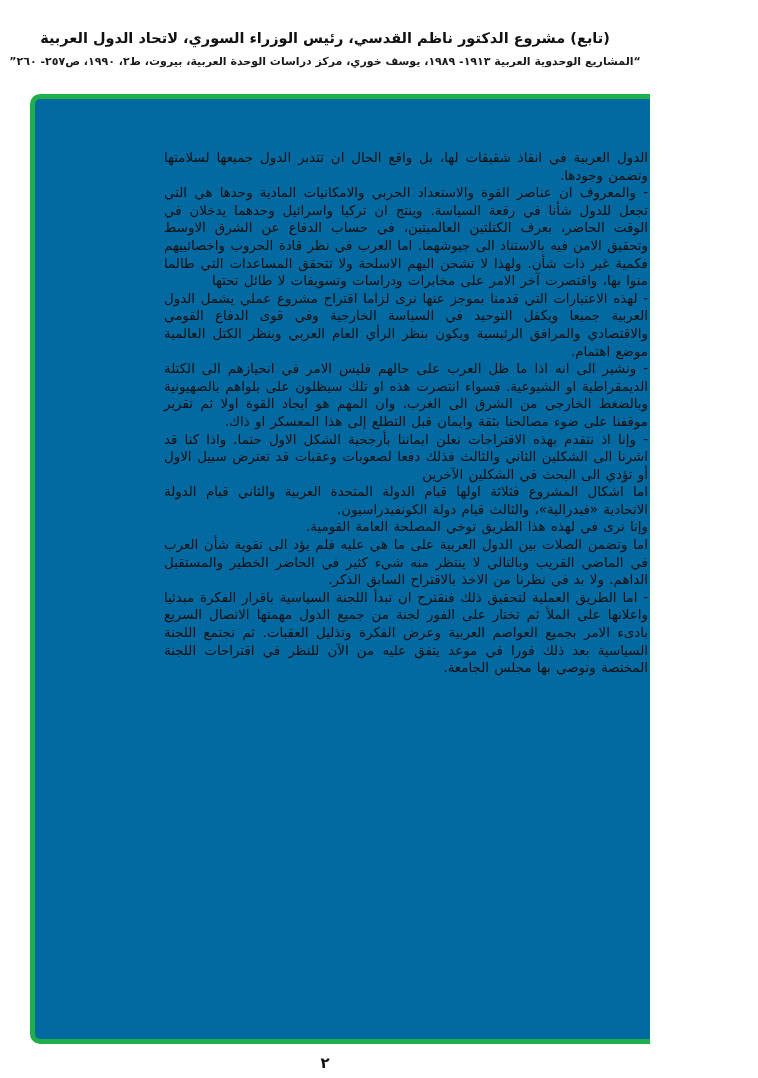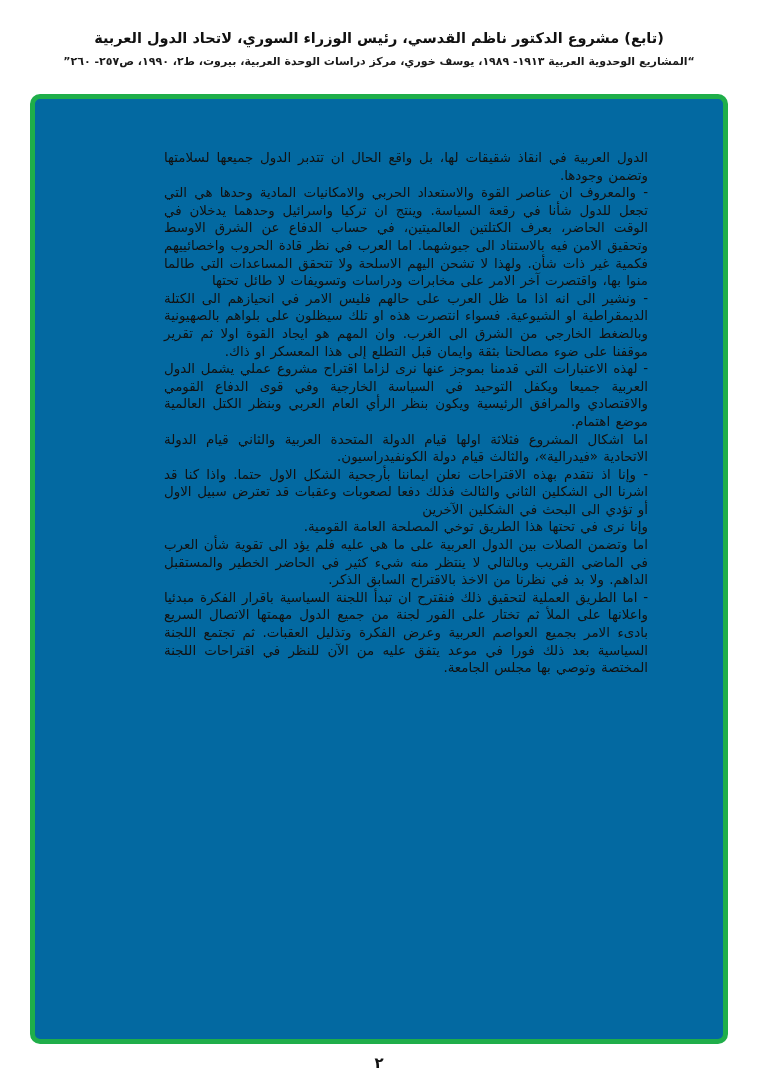--- a/index.html
+++ b/index.html
@@ -3,21 +3,21 @@
 <meta charset="utf-8">
 <style>
   html, body {
     margin: 0;
     padding: 0;
     background: #ffffff;
     font-family: "DejaVu Sans", sans-serif;
   }
   .page {
     position: relative;
-    width: 758px;
+    width: 650px;
     height: 1078px;
     background: #ffffff;
     overflow: hidden;
     border-radius: 16px;
   }
   .header {
     direction: rtl;
     text-align: center;
     padding-top: 30px;
     color: #111111;
@@ -77,25 +77,25 @@
 
   <div class="header">
     <div class="doc-title">(تابع) مشروع الدكتور ناظم القدسي، رئيس الوزراء السوري، لاتحاد الدول العربية</div>
     <div class="doc-citation">“المشاريع الوحدوية العربية ١٩١٣- ١٩٨٩، يوسف خوري، مركز دراسات الوحدة العربية، بيروت، ط٢، ١٩٩٠، ص٢٥٧- ٢٦٠”</div>
   </div>
 
   <div class="frame">
     <div class="text-column">
         <p class="para">الدول العربية في انقاذ شقيقات لها، بل واقع الحال ان تتدبر الدول جميعها لسلامتها وتضمن وجودها.</p>
         <p class="para">- والمعروف ان عناصر القوة والاستعداد الحربي والامكانيات المادية وحدها هي التي تجعل للدول شأنا في رقعة السياسة. وينتج ان تركيا واسرائيل وحدهما يدخلان في الوقت الحاضر، بعرف الكتلتين العالميتين، في حساب الدفاع عن الشرق الاوسط وتحقيق الامن فيه بالاستناد الى جيوشهما. اما العرب في نظر قادة الحروب واخصائييهم فكمية غير ذات شأن. ولهذا لا تشحن اليهم الاسلحة ولا تتحقق المساعدات التي طالما منوا بها، واقتصرت آخر الامر على مخابرات ودراسات وتسويفات لا طائل تحتها</p>
+        <p class="para">- لهذه الاعتبارات التي قدمنا بموجز عنها نرى لزاما اقتراح مشروع عملي يشمل الدول العربية جميعا ويكفل التوحيد في السياسة الخارجية وفي قوى الدفاع القومي والاقتصادي والمرافق الرئيسية ويكون بنظر الرأي العام العربي وبنظر الكتل العالمية موضع اهتمام.</p>
         <p class="para">- ونشير الى انه اذا ما ظل العرب على حالهم فليس الامر في انحيازهم الى الكتلة الديمقراطية او الشيوعية. فسواء انتصرت هذه او تلك سيظلون على بلواهم بالصهيونية وبالضغط الخارجي من الشرق الى الغرب. وان المهم هو ايجاد القوة اولا ثم تقرير موقفنا على ضوء مصالحنا بثقة وايمان قبل التطلع إلى هذا المعسكر او ذاك.</p>
-        <p class="para">- لهذه الاعتبارات التي قدمنا بموجز عنها نرى لزاما اقتراح مشروع عملي يشمل الدول العربية جميعا ويكفل التوحيد في السياسة الخارجية وفي قوى الدفاع القومي والاقتصادي والمرافق الرئيسية ويكون بنظر الرأي العام العربي وبنظر الكتل العالمية موضع اهتمام.</p>
+        <p class="para">- وإنا اذ نتقدم بهذه الاقتراحات نعلن ايماننا بأرجحية الشكل الاول حتما. واذا كنا قد اشرنا الى الشكلين الثاني والثالث فذلك دفعا لصعوبات وعقبات قد تعترض سبيل الاول أو تؤدي الى البحث في الشكلين الآخرين</p>
         <p class="para">اما اشكال المشروع فثلاثة اولها قيام الدولة المتحدة العربية والثاني قيام الدولة الاتحادية «فيدرالية»، والثالث قيام دولة الكونفيدراسيون.</p>
-        <p class="para">- وإنا اذ نتقدم بهذه الاقتراحات نعلن ايماننا بأرجحية الشكل الاول حتما. واذا كنا قد اشرنا الى الشكلين الثاني والثالث فذلك دفعا لصعوبات وعقبات قد تعترض سبيل الاول أو تؤدي الى البحث في الشكلين الآخرين</p>
-        <p class="para">وإنا نرى في تحتها هذا الطريق توخي المصلحة العامة القومية.</p>
+        <p class="para">وإنا نرى في لهذه هذا الطريق توخي المصلحة العامة القومية.</p>
         <p class="para">اما وتضمن الصلات بين الدول العربية على ما هي عليه فلم يؤد الى تقوية شأن العرب في الماضي القريب وبالتالي لا ينتظر منه شيء كثير في الحاضر الخطير والمستقبل الداهم. ولا بد في نظرنا من الاخذ بالاقتراح السابق الذكر.</p>
         <p class="para">- اما الطريق العملية لتحقيق ذلك فنقترح ان تبدأ اللجنة السياسية باقرار الفكرة مبدئيا واعلانها على الملأ ثم تختار على الفور لجنة من جميع الدول مهمتها الاتصال السريع بادىء الامر بجميع العواصم العربية وعرض الفكرة وتذليل العقبات. ثم تجتمع اللجنة السياسية بعد ذلك فورا في موعد يتفق عليه من الآن للنظر في اقتراحات اللجنة المختصة وتوصي بها مجلس الجامعة.</p>
       </div>
   </div>
 
   <div class="page-number">٢</div>
 
 </div>
 
 </body></html>

